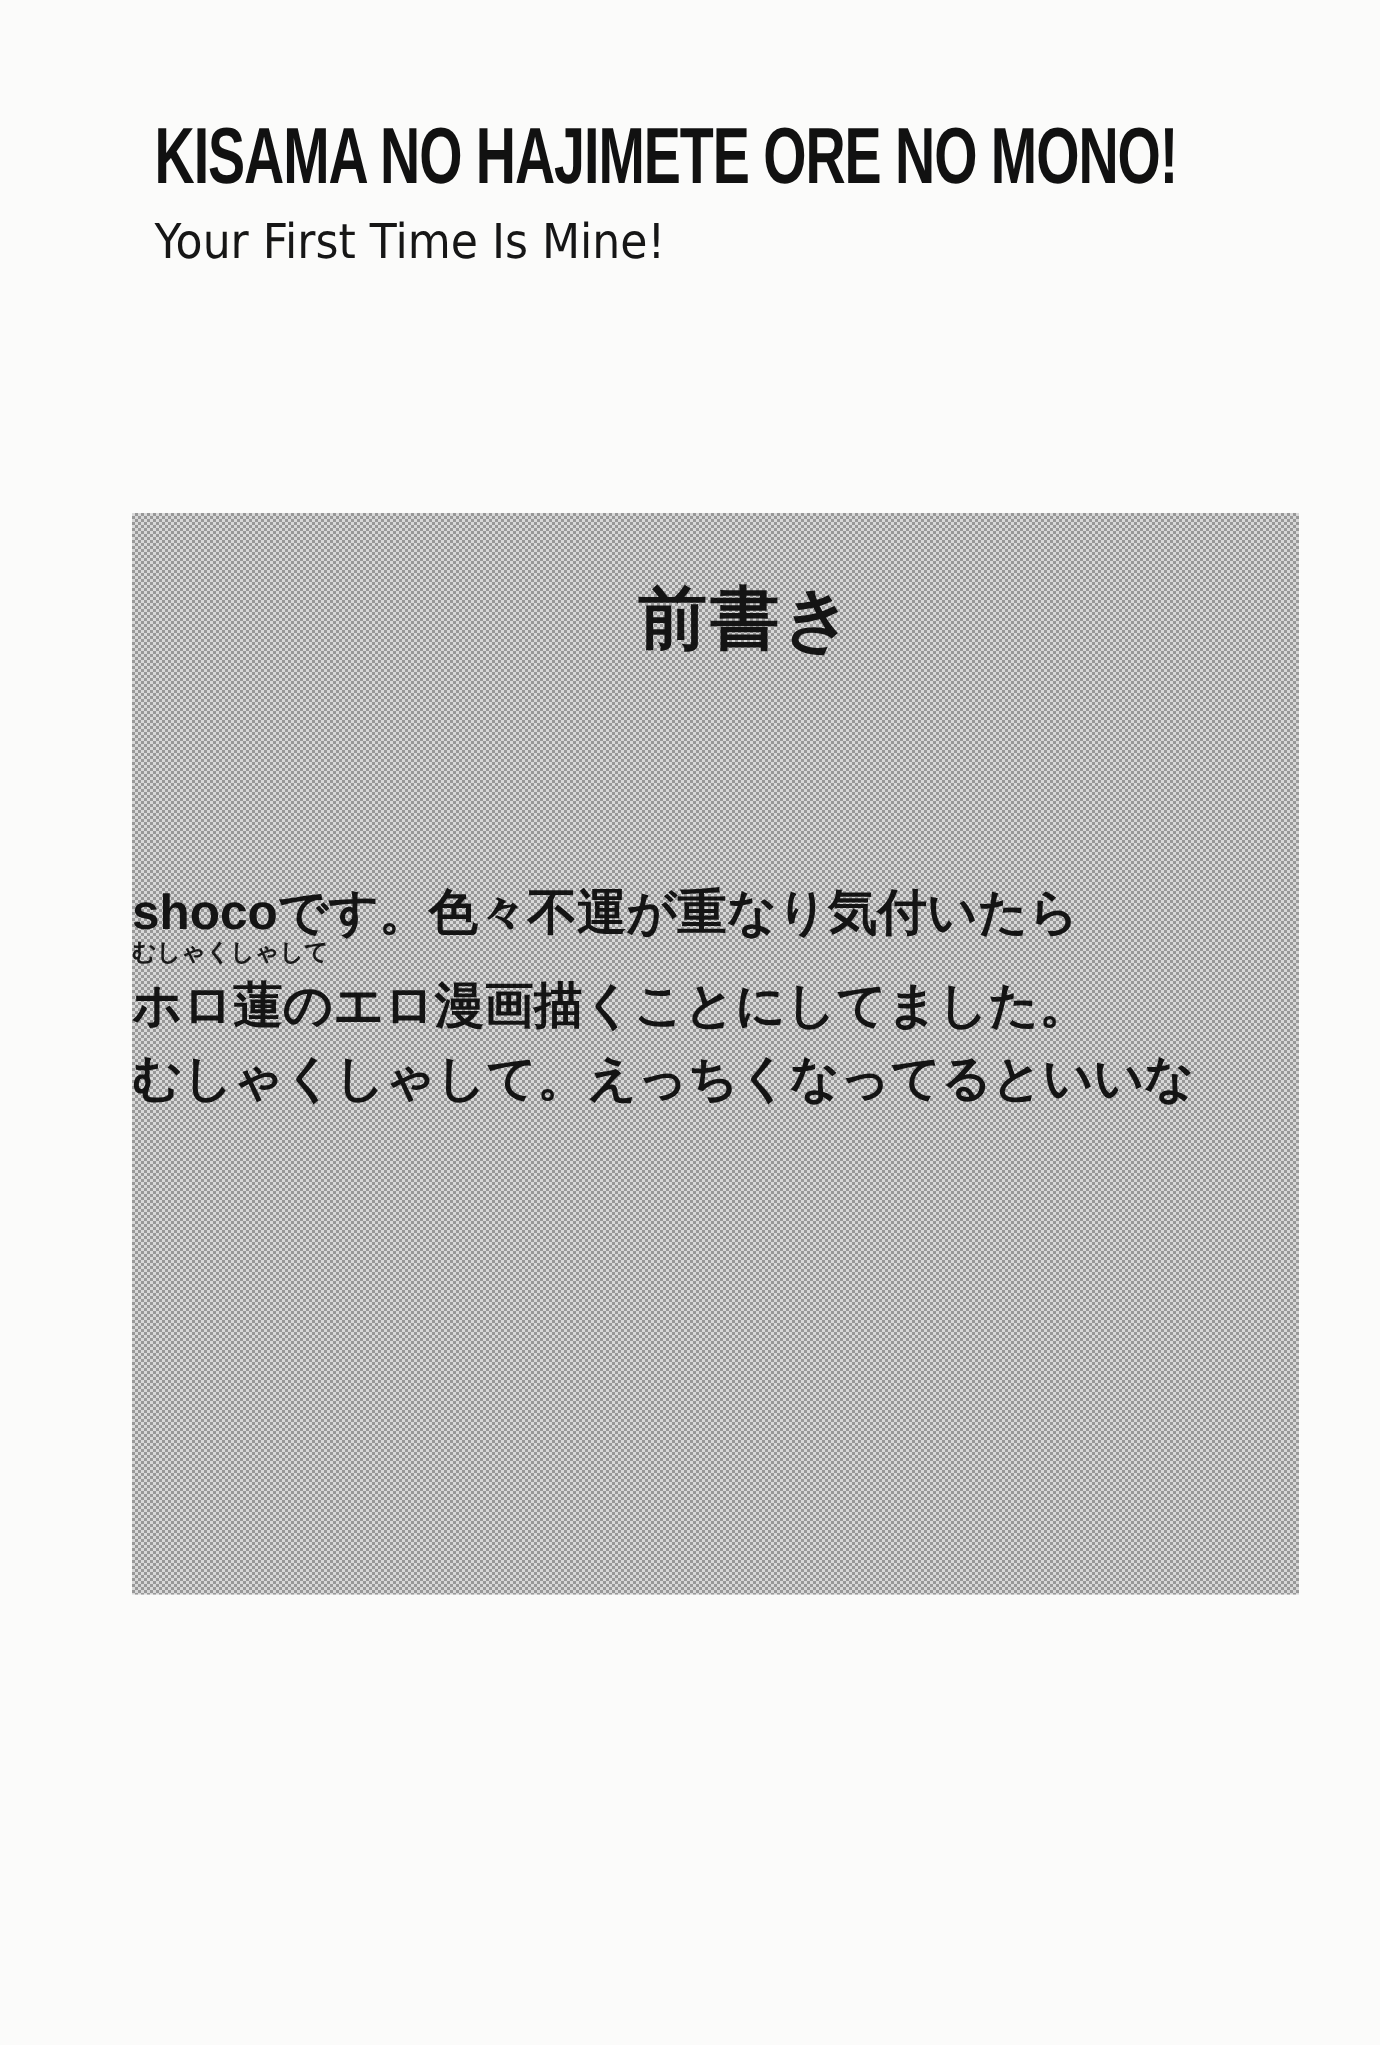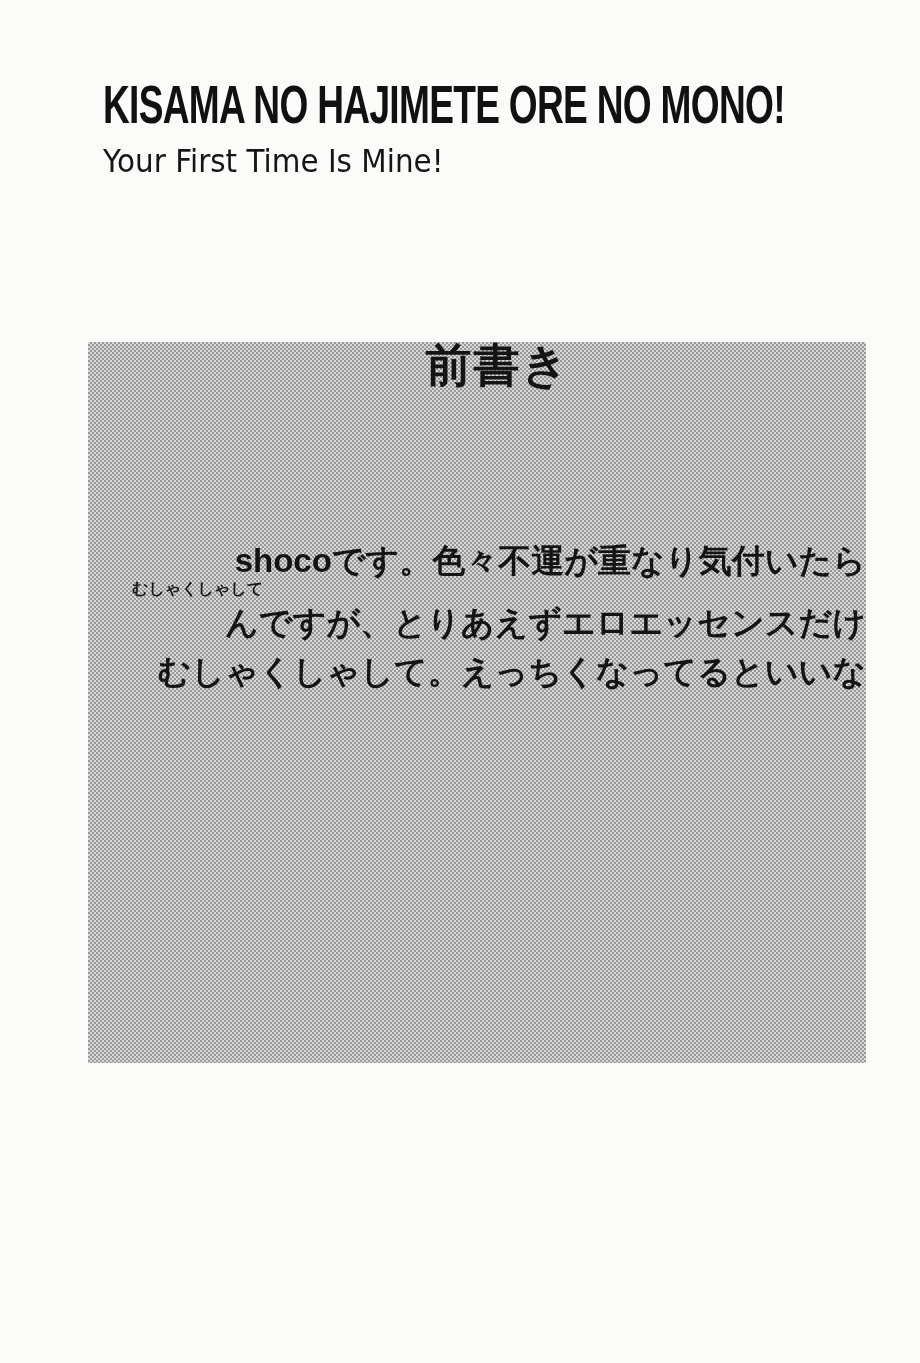--- a/index.html
+++ b/index.html
@@ -56,65 +56,65 @@
     background-color: #d8d8d8;
     background-image:
       linear-gradient(45deg, #989898 25%, transparent 25%, transparent 75%, #989898 75%),
       linear-gradient(45deg, #989898 25%, transparent 25%, transparent 75%, #989898 75%);
     background-size: 4px 4px;
     background-position: 0 0, 2px 2px;
   }
 
   .fw-heading {
     margin: 0;
+    padding-top: 47px;
     text-align: center;
     transform: translateX(21px);
     font-family: "Liberation Sans", "DejaVu Sans", sans-serif;
     font-weight: bold;
     font-size: 46px;
     line-height: 1.0;
     letter-spacing: 2px;
     color: #141414;
   }
 
   .fw-text {
     margin-top: 148px;
   }
   .fw-line {
     font-family: "Liberation Sans", "DejaVu Sans", sans-serif;
     font-weight: bold;
     font-size: 33px;
     line-height: 49px;
-    text-align: right;
+    text-align: left;
     white-space: nowrap;
     letter-spacing: 0px;
     color: #141414;
   }
   .fw-ruby {
     font-family: "Liberation Sans", "DejaVu Sans", sans-serif;
     font-weight: bold;
     font-size: 16px;
     line-height: 18px;
     margin-top: -5px;
-    padding-left: 44px;
     text-align: left;
     white-space: nowrap;
     color: #1a1a1a;
   }
 </style>
 </head>
 <body>
 
 <div class="title-block">
   <div class="main-title">KISAMA NO HAJIMETE ORE NO MONO!</div>
   <div class="sub-title">Your First Time Is Mine!</div>
 </div>
 
 <div class="tone-box">
   <div class="fw-heading">前書き</div>
 
   <div class="fw-text">
     <div class="fw-line">shocoです。色々不運が重なり気付いたら</div>
     <div class="fw-ruby">むしゃくしゃして</div>
-    <div class="fw-line">んですが、とりあえずエロエッセンスだけ</div>
+    <div class="fw-line">ホロ蓮のエロ漫画描くことにしてました。</div>
     <div class="fw-line">むしゃくしゃして。えっちくなってるといいな</div>
   </div>
 </div>
 
 </body></html>

